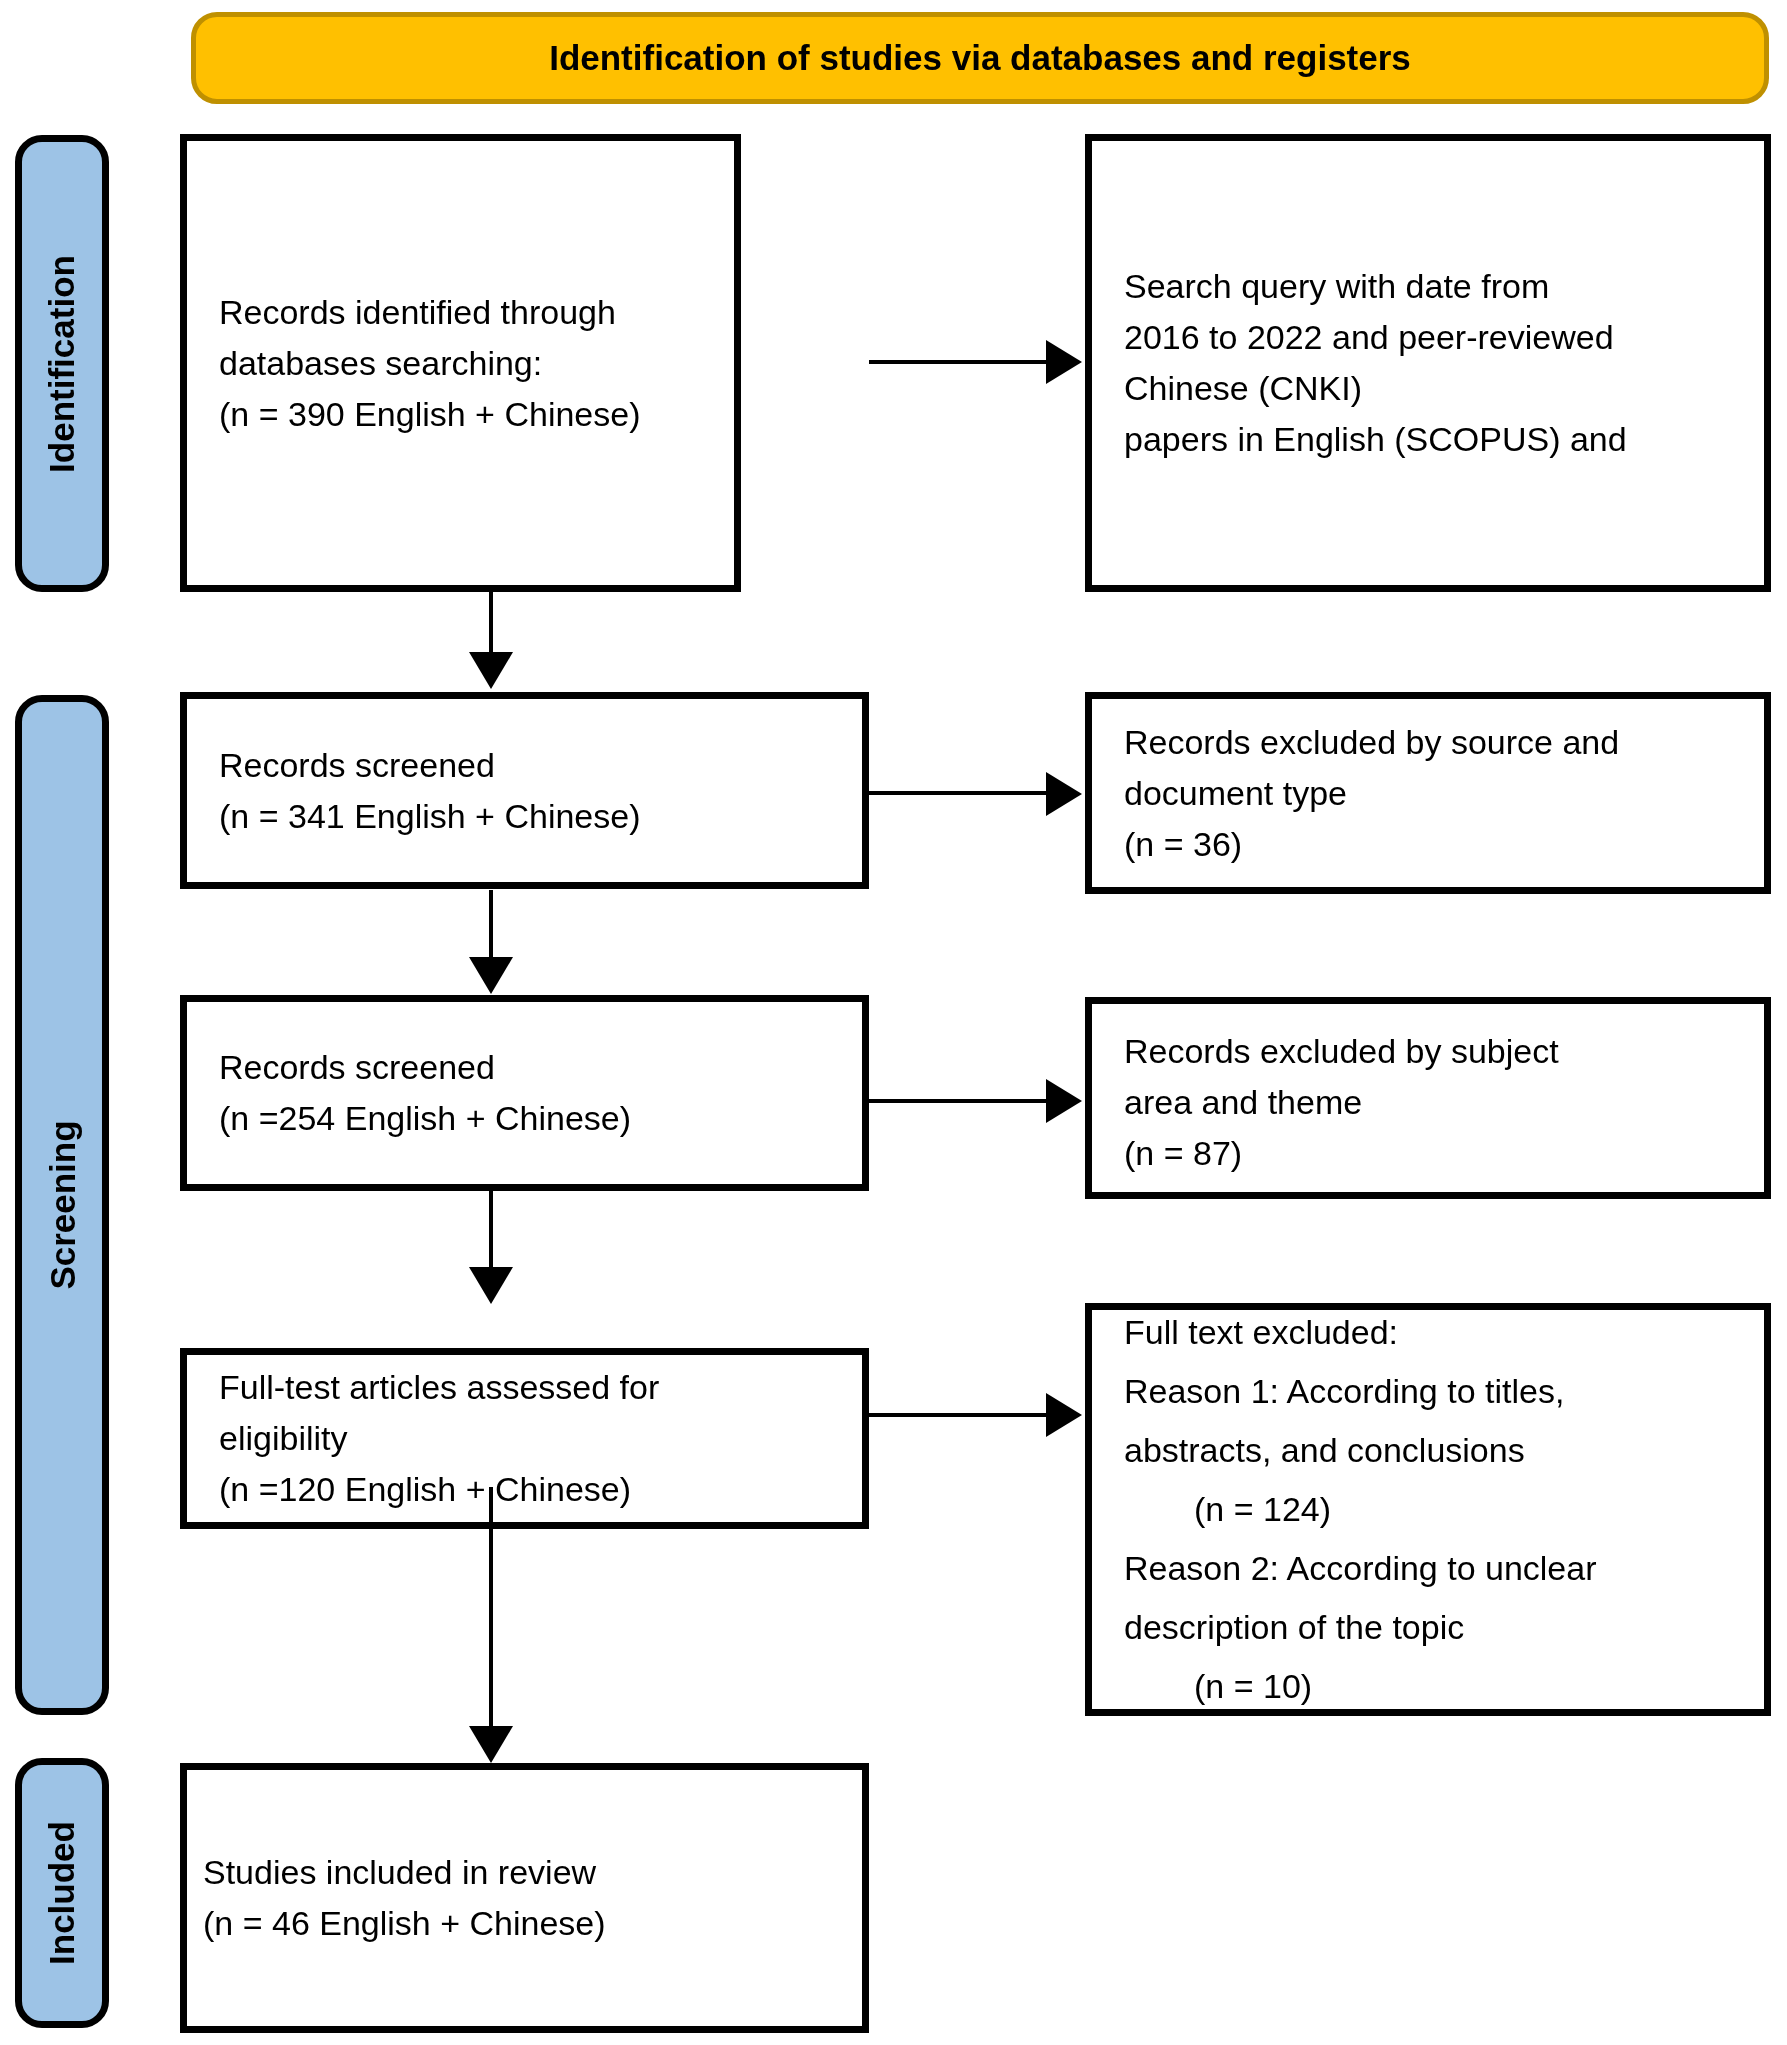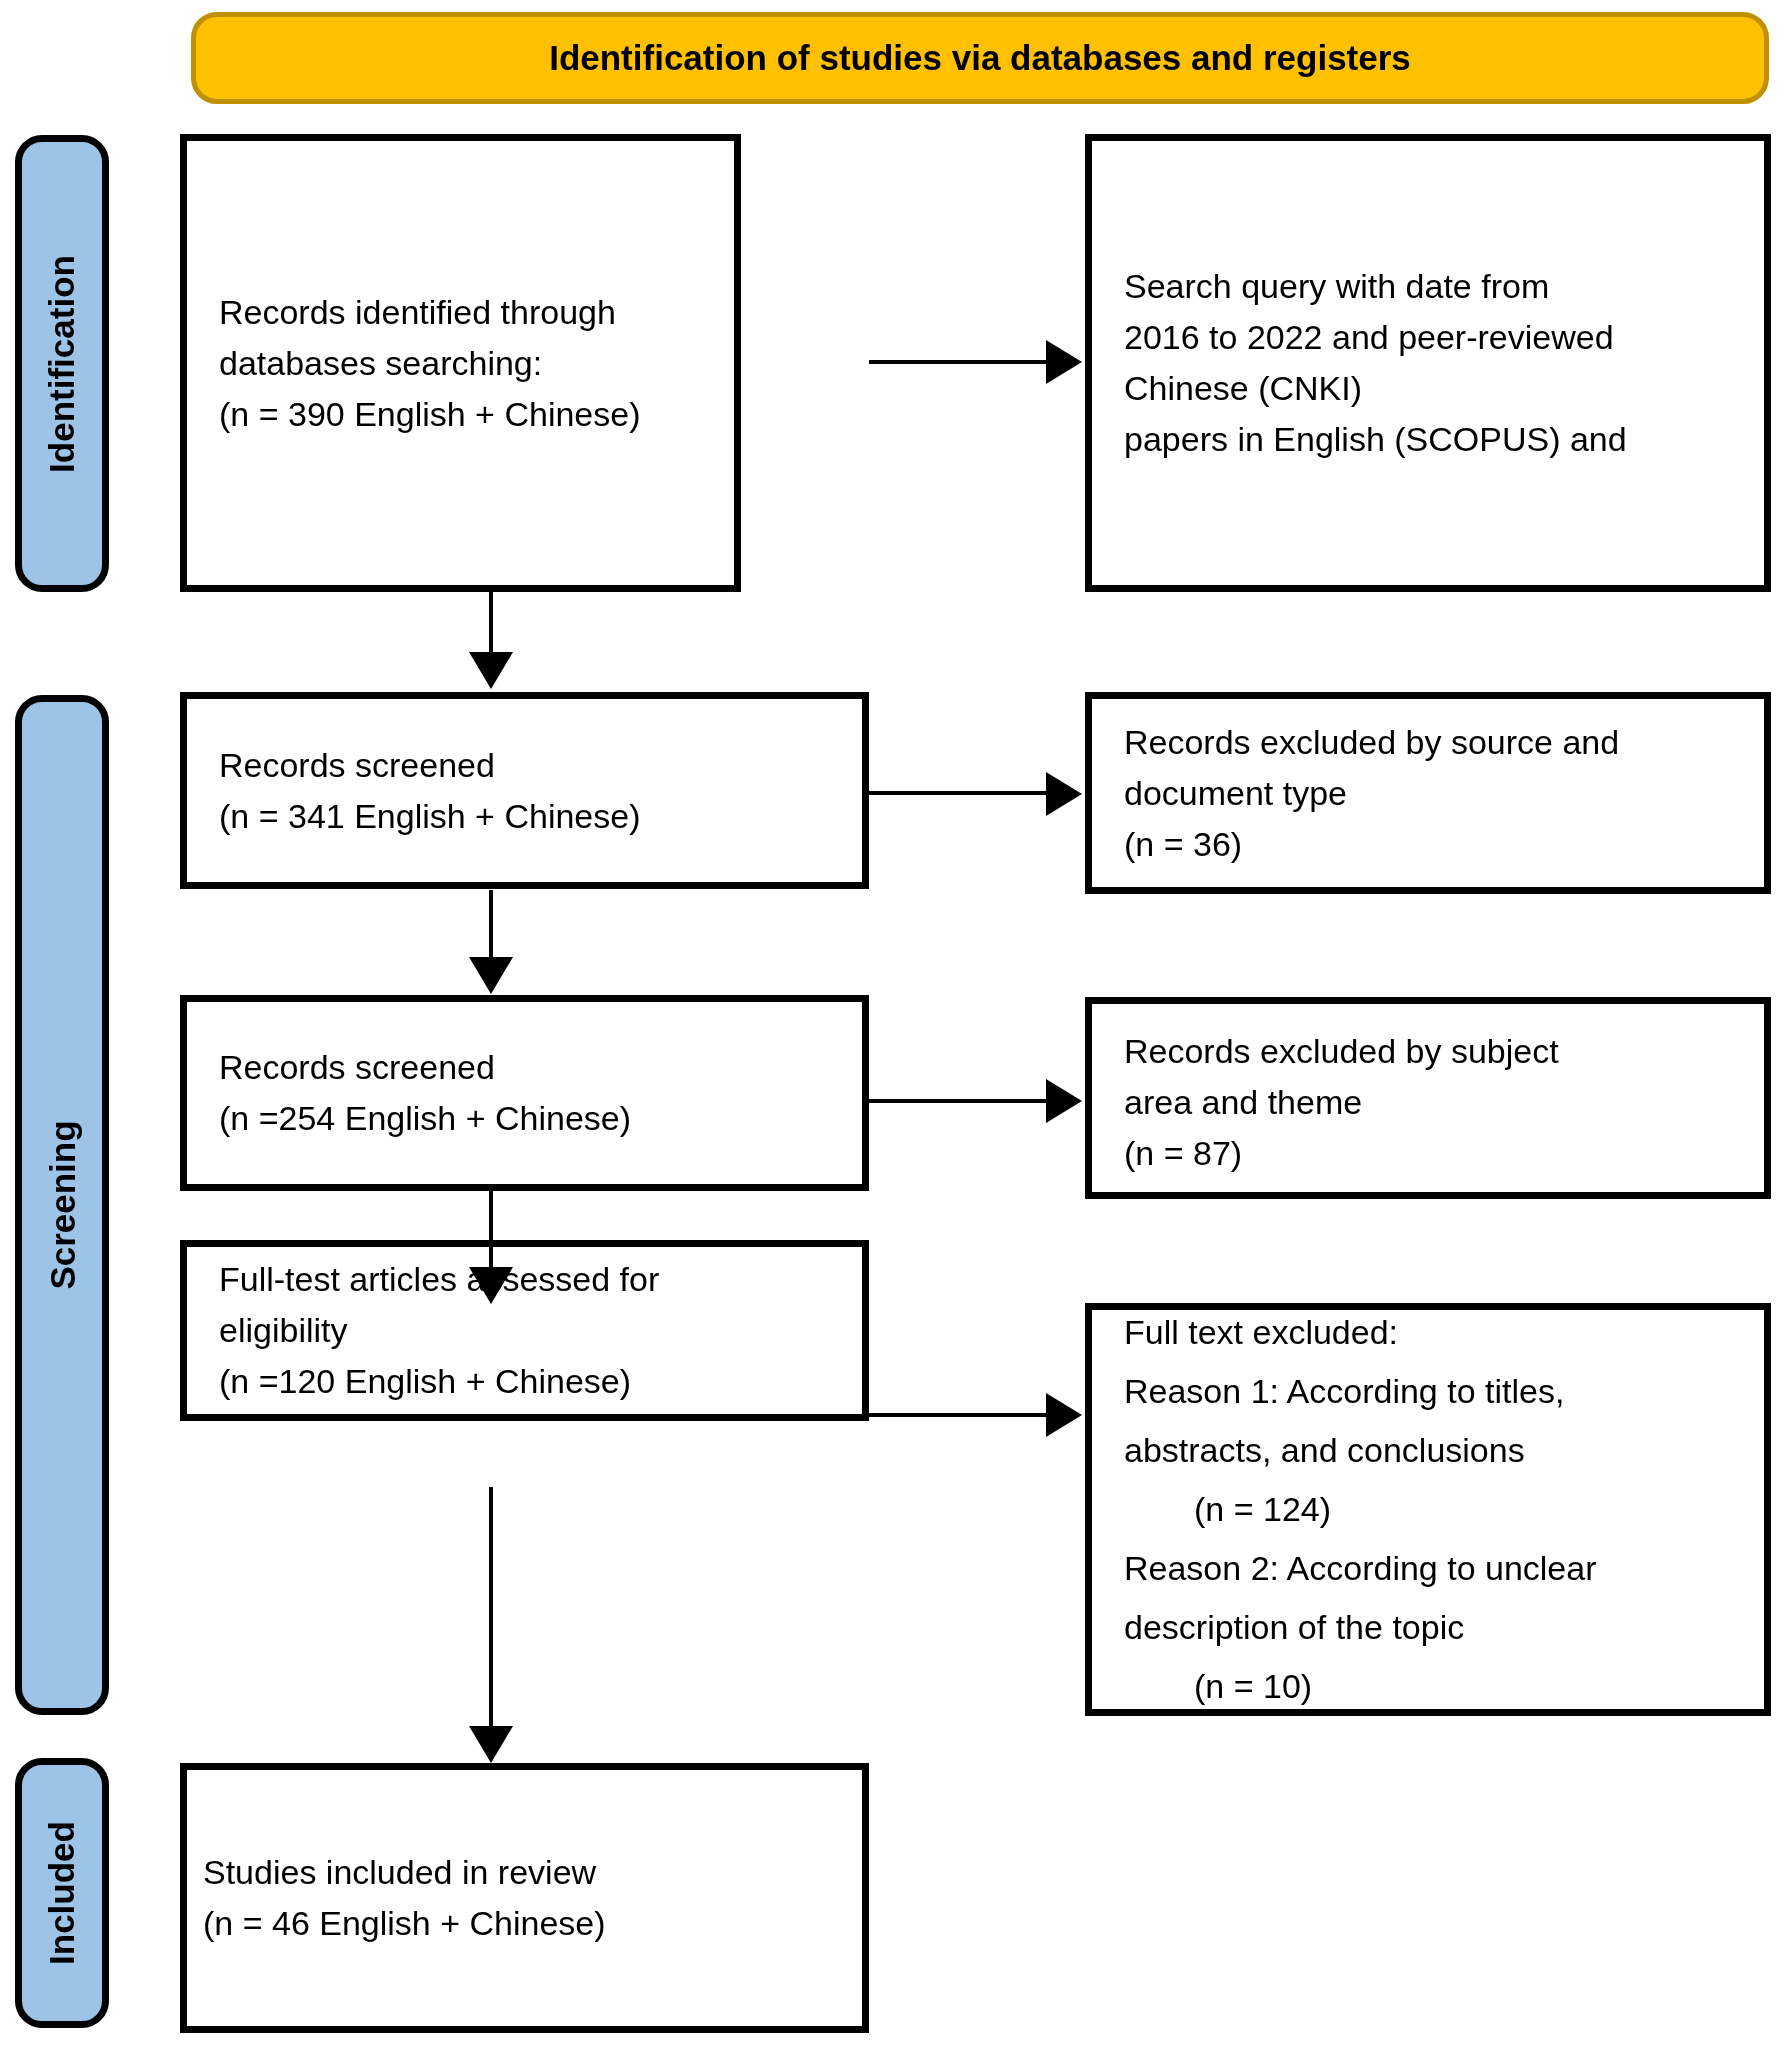--- a/index.html
+++ b/index.html
@@ -80,21 +80,21 @@
   <div class="box" style="left:180px;top:692px;width:689px;height:197px;">
     <span class="line">Records screened</span>
     <span class="line">(n = 341 English + Chinese)</span>
   </div>
 
   <div class="box" style="left:180px;top:995px;width:689px;height:196px;">
     <span class="line">Records screened</span>
     <span class="line">(n =254 English + Chinese)</span>
   </div>
 
-  <div class="box" style="left:180px;top:1240px;width:689px;height:181px;">
+  <div class="box" style="left:180px;top:1348px;width:689px;height:181px;">
     <span class="line">Full-test articles assessed for</span>
     <span class="line">eligibility</span>
     <span class="line">(n =120 English + Chinese)</span>
   </div>
 
   <div class="box" style="left:180px;top:1763px;width:689px;height:270px;padding-left:16px;">
     <span class="line">Studies included in review</span>
     <span class="line">(n = 46 English + Chinese)</span>
   </div>
 

